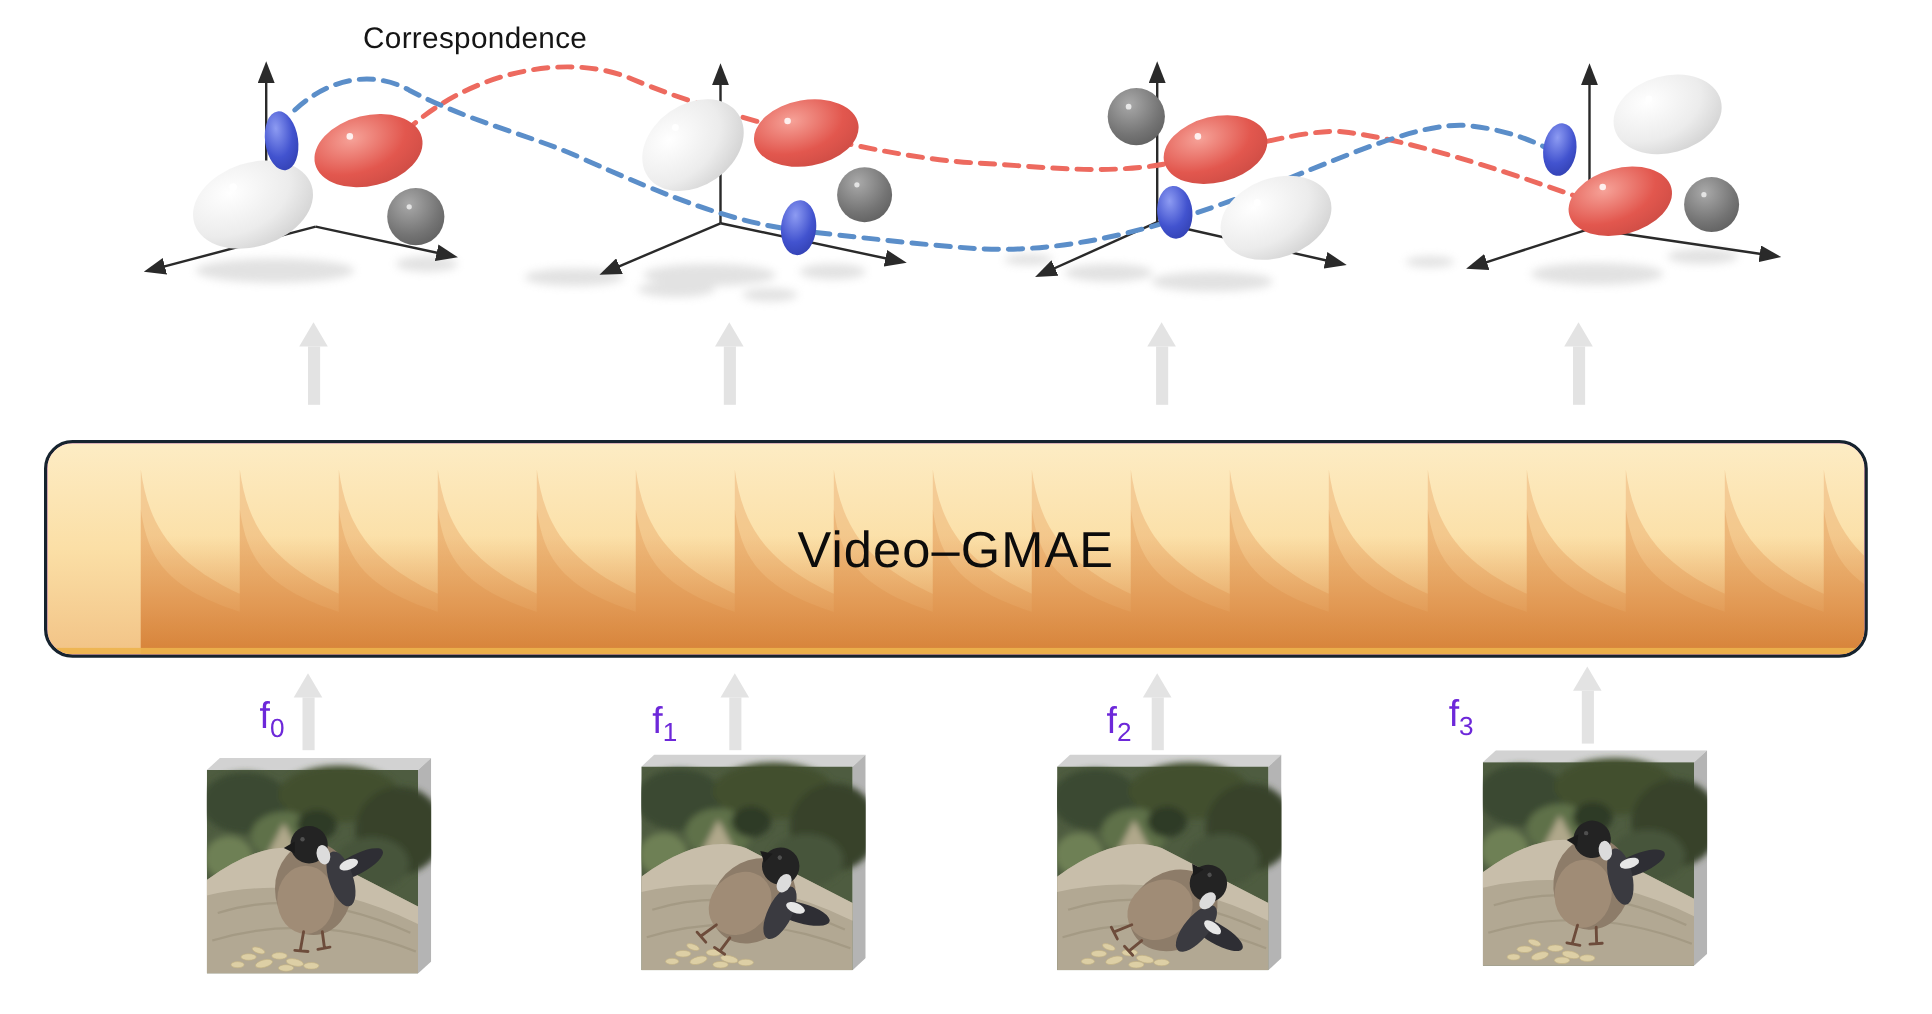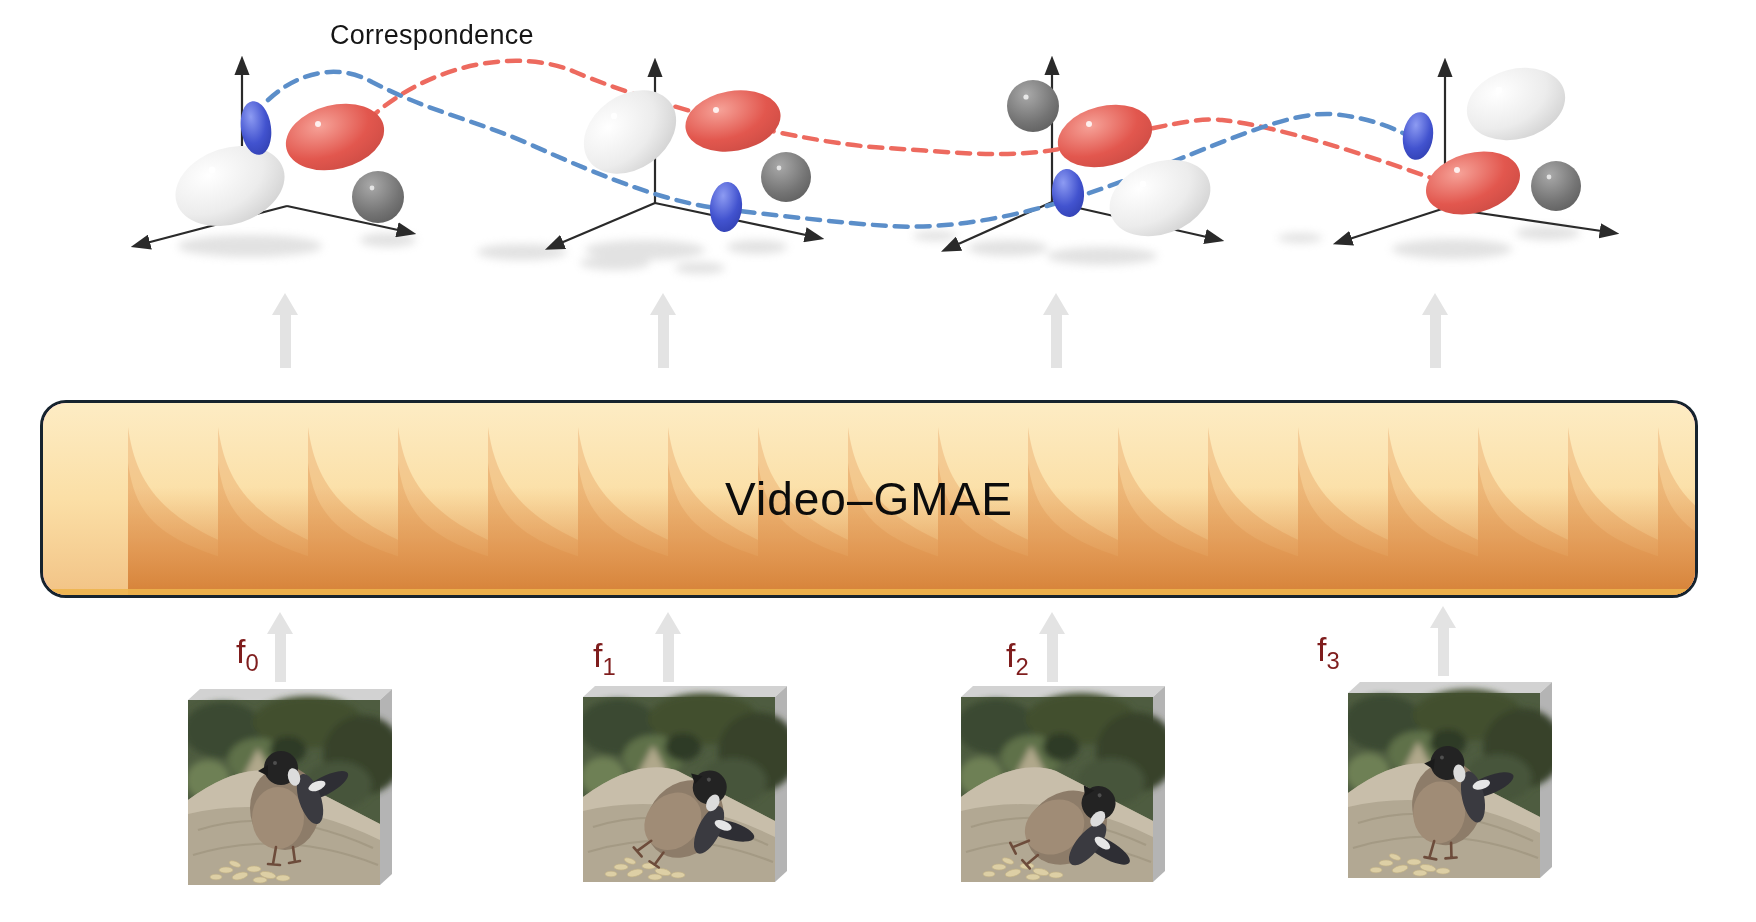--- a/index.html
+++ b/index.html
@@ -13,21 +13,21 @@
                  border-bottom:22px solid var(--arrow-gray,#e3e3e3);}
   .uparrow .shaft{width:11px;background:var(--arrow-gray,#e3e3e3);}
   .shaft-a{height:53px;} .shaft-b{height:48px;}
   
   .encoder-box{position:absolute;left:40px;top:400px;width:1652px;height:192px;
                border:3px solid var(--encoder-border,#16232e);border-radius:26px;overflow:hidden;
                display:flex;align-items:center;justify-content:center;background:#f9a8d4;}
   .pattern-svg{position:absolute;left:0;top:0;width:100%;height:100%;}
   .encoder-title{position:relative;font-size:46px;color:#0c0c0c;letter-spacing:1px;}
   
-  .f-label{position:absolute;font-size:34px;color:#7f1d1d;}
+  .f-label{position:absolute;font-size:34px;color:#6d28d9;}
   .f-label sub{font-size:.7em;}
   .frame3d{position:absolute;width:204px;height:196px;}
 </style>
 </head>
 <body>
 
 <div class="canvas">
 
   <svg width="0" height="0" style="position:absolute" aria-hidden="true">
     <defs>

